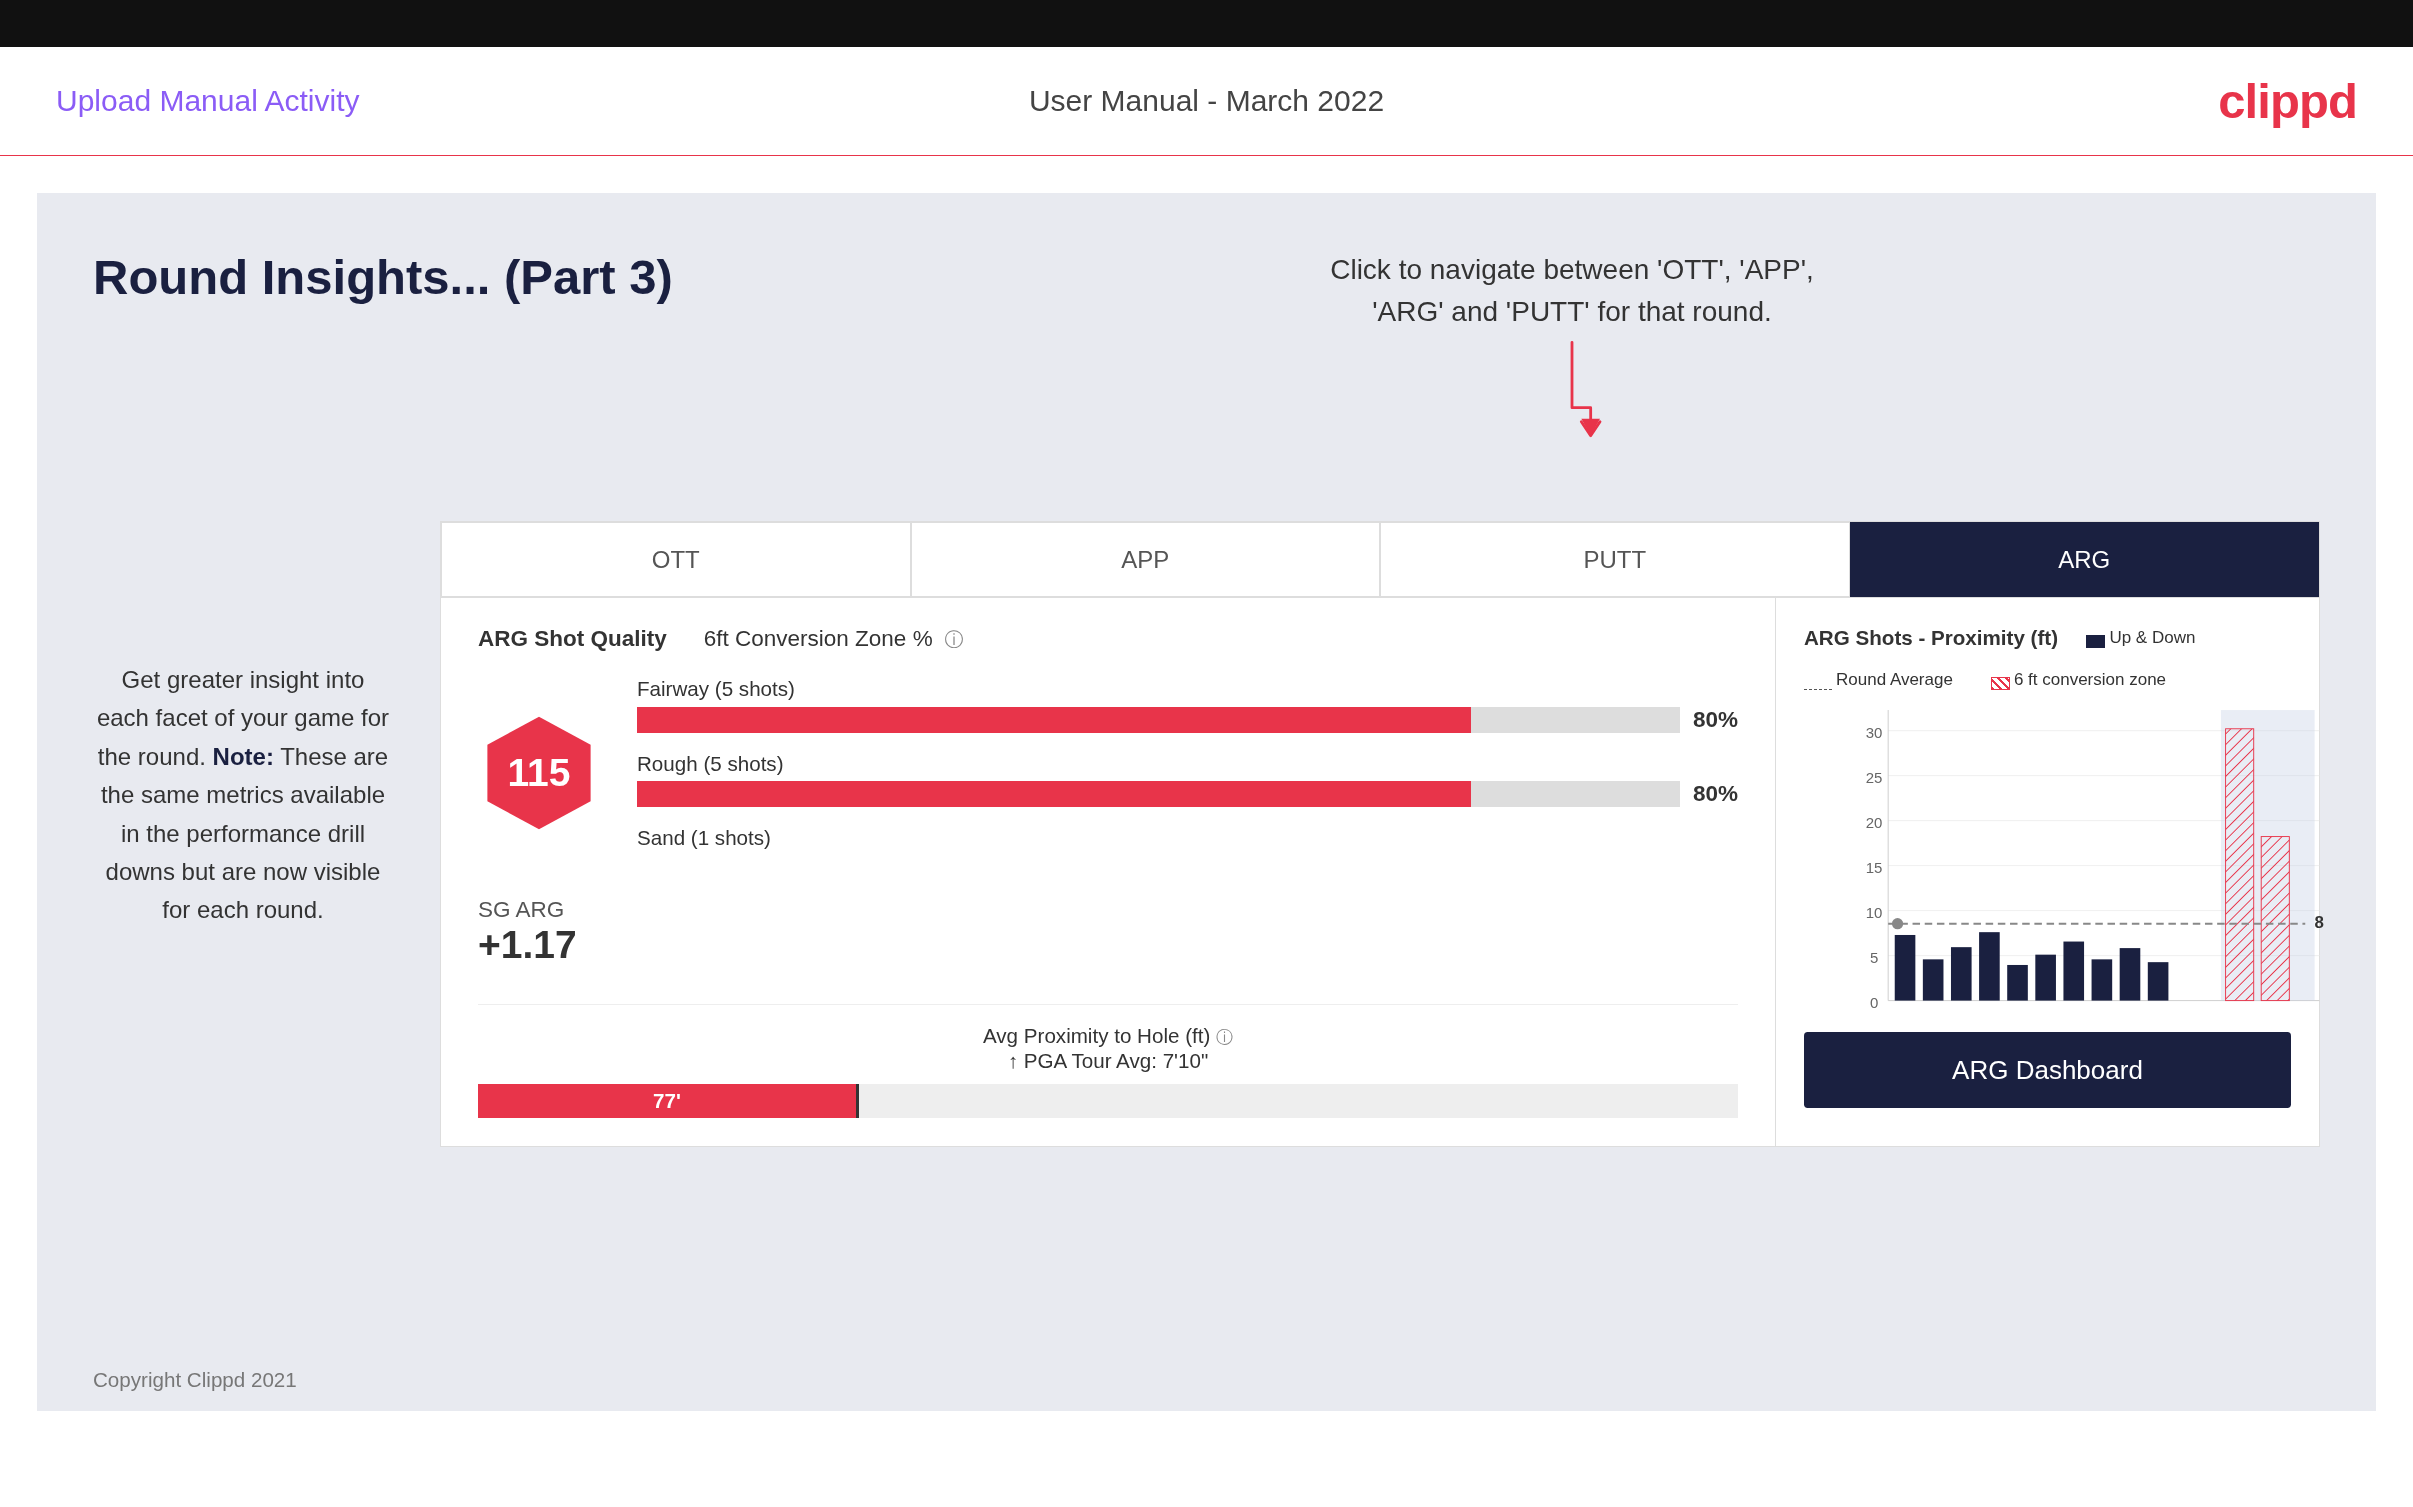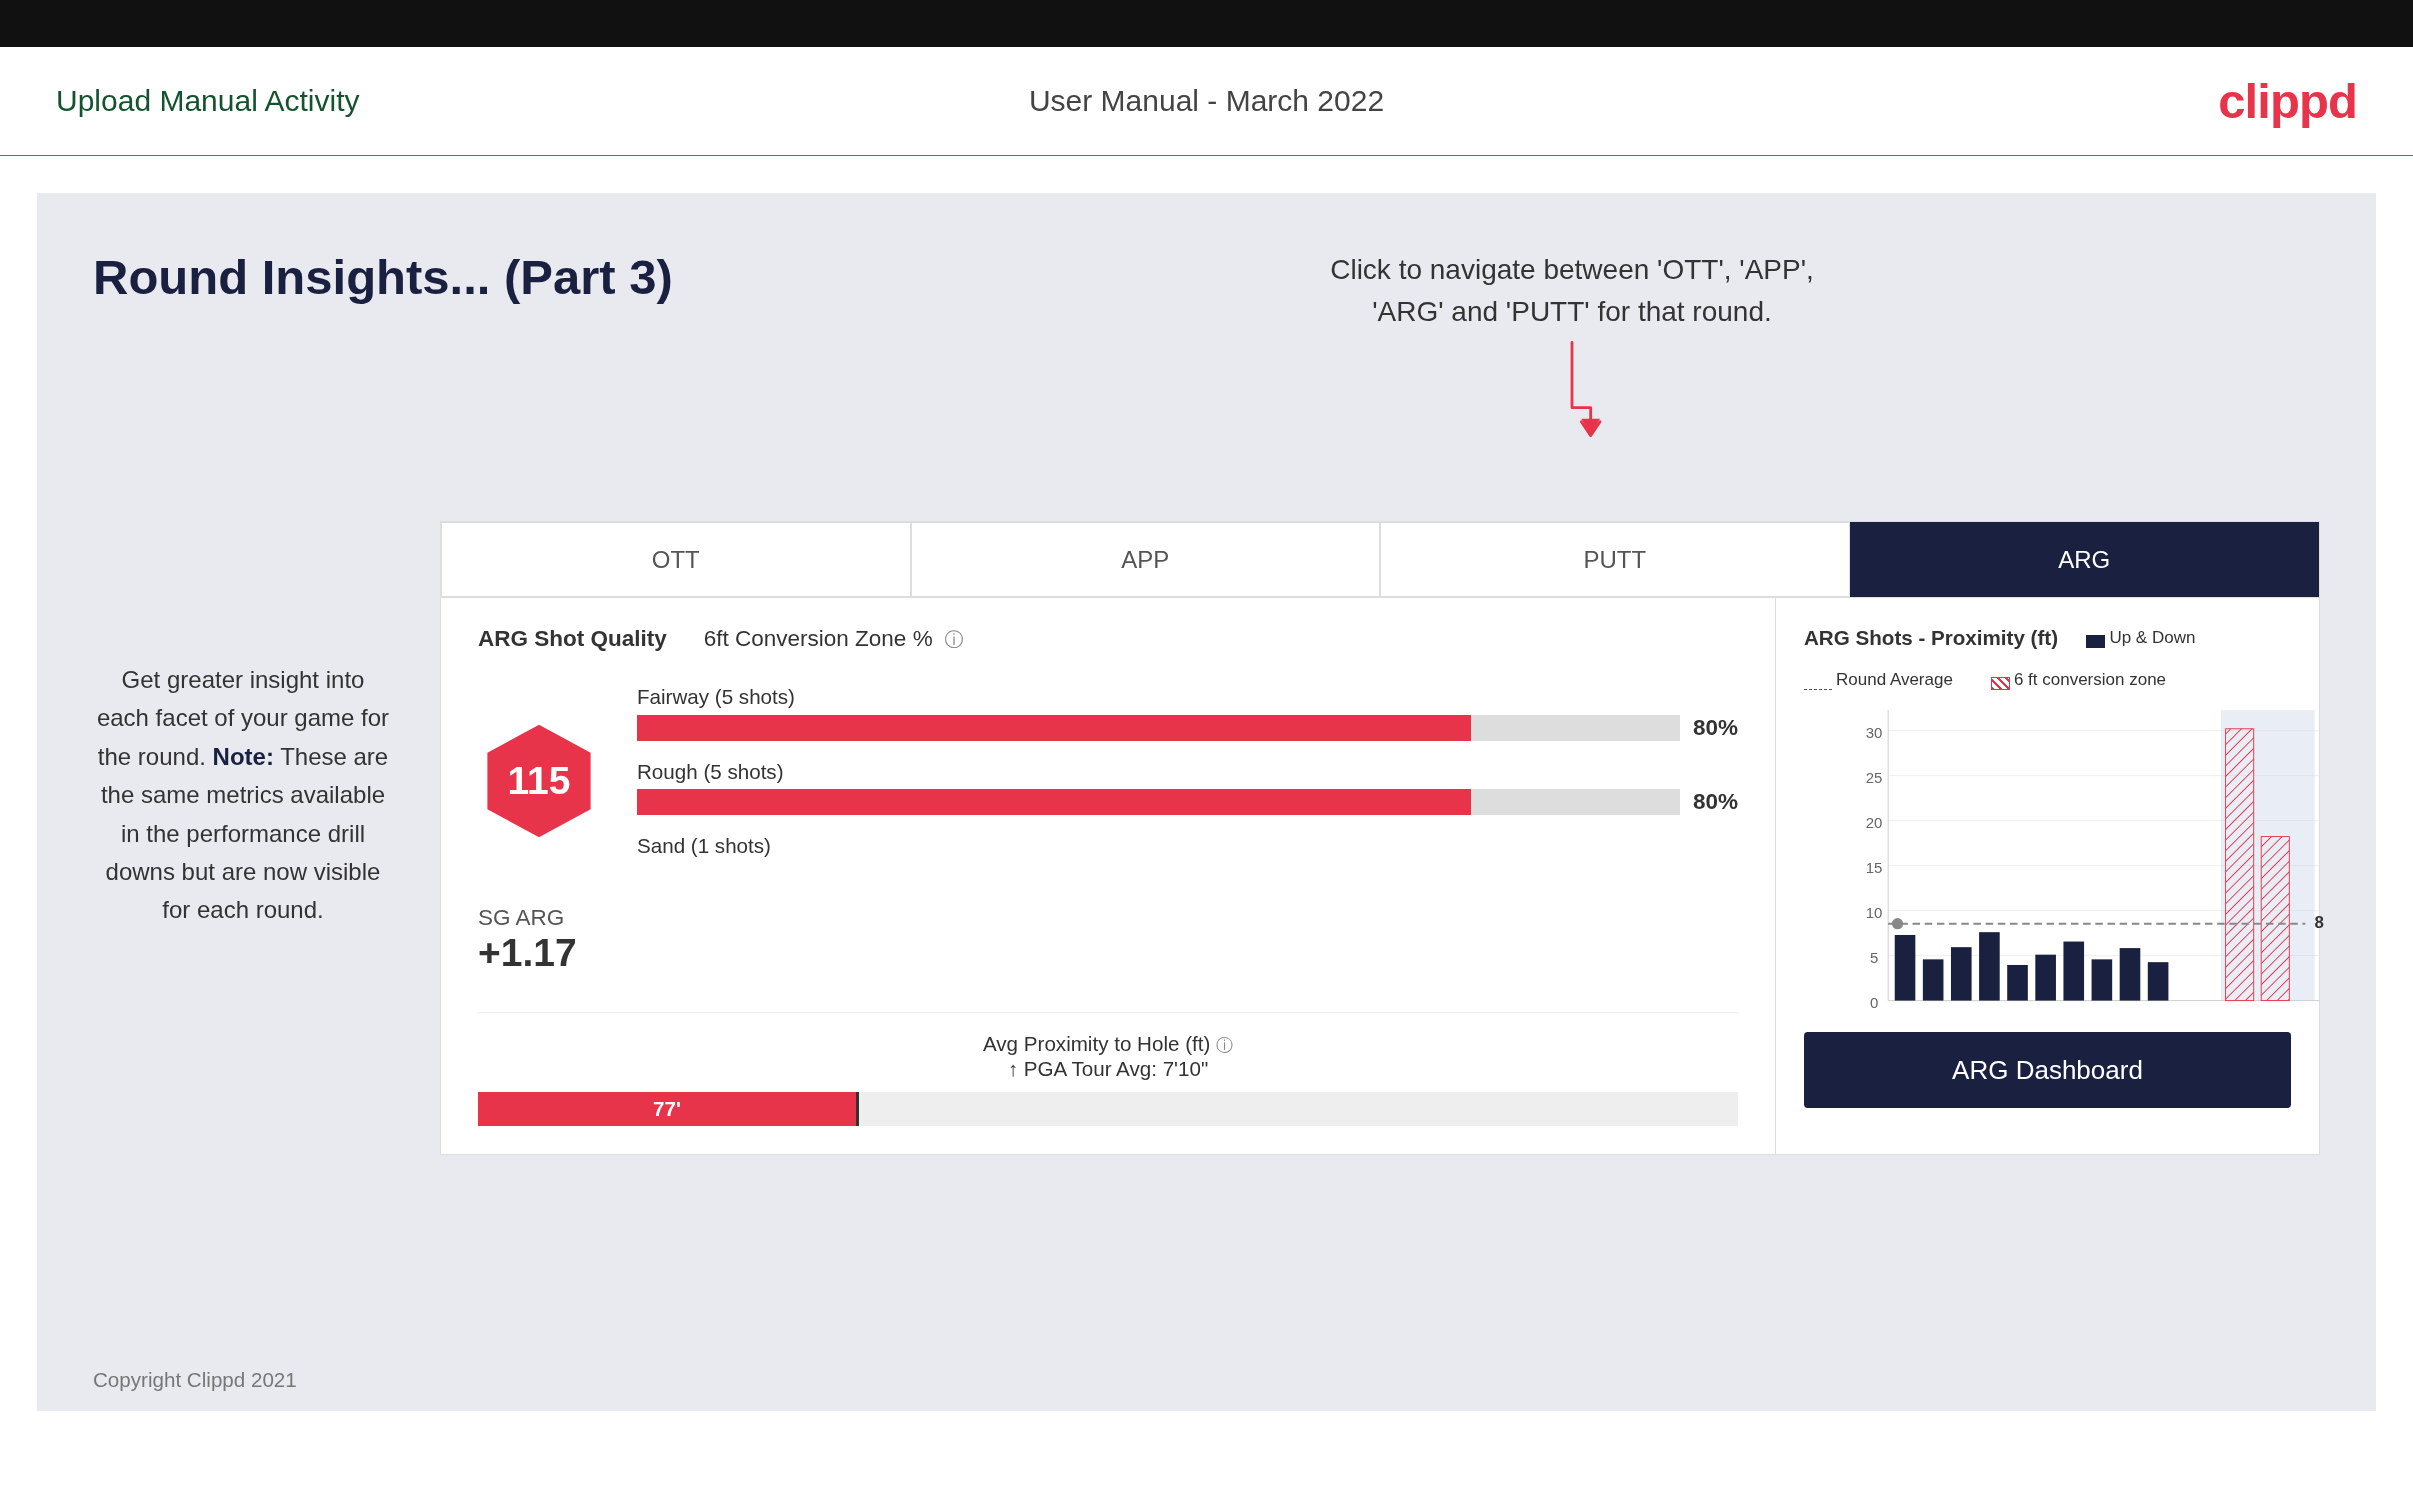--- a/index.html
+++ b/index.html
@@ -23,21 +23,21 @@
       display: flex;
       align-items: center;
       justify-content: space-between;
       padding: 26px 56px;
       border-bottom: 1.9px solid #e8344a;
       position: relative;
     }
 
     .header-left {
       font-size: 30px;
-      color: #14532d;
+      color: #8b5cf6;
     }
 
     .header-center {
       font-size: 30px;
       color: #444;
       position: absolute;
       left: 50%;
       transform: translateX(-50%);
     }
 
@@ -143,21 +143,21 @@
     
     .left-panel {
       flex: 1;
       padding: 28px 37px;
       border-right: 0.9px solid #ddd;
     }
 
     .section-header {
       display: flex;
       gap: 37px;
-      margin-bottom: 32px;
+      margin-bottom: 24px;
       font-size: 22.5px;
       color: #333;
     }
 
     .section-title {
       font-weight: bold;
       font-size: 22.5px;
       color: #333;
     }
 

